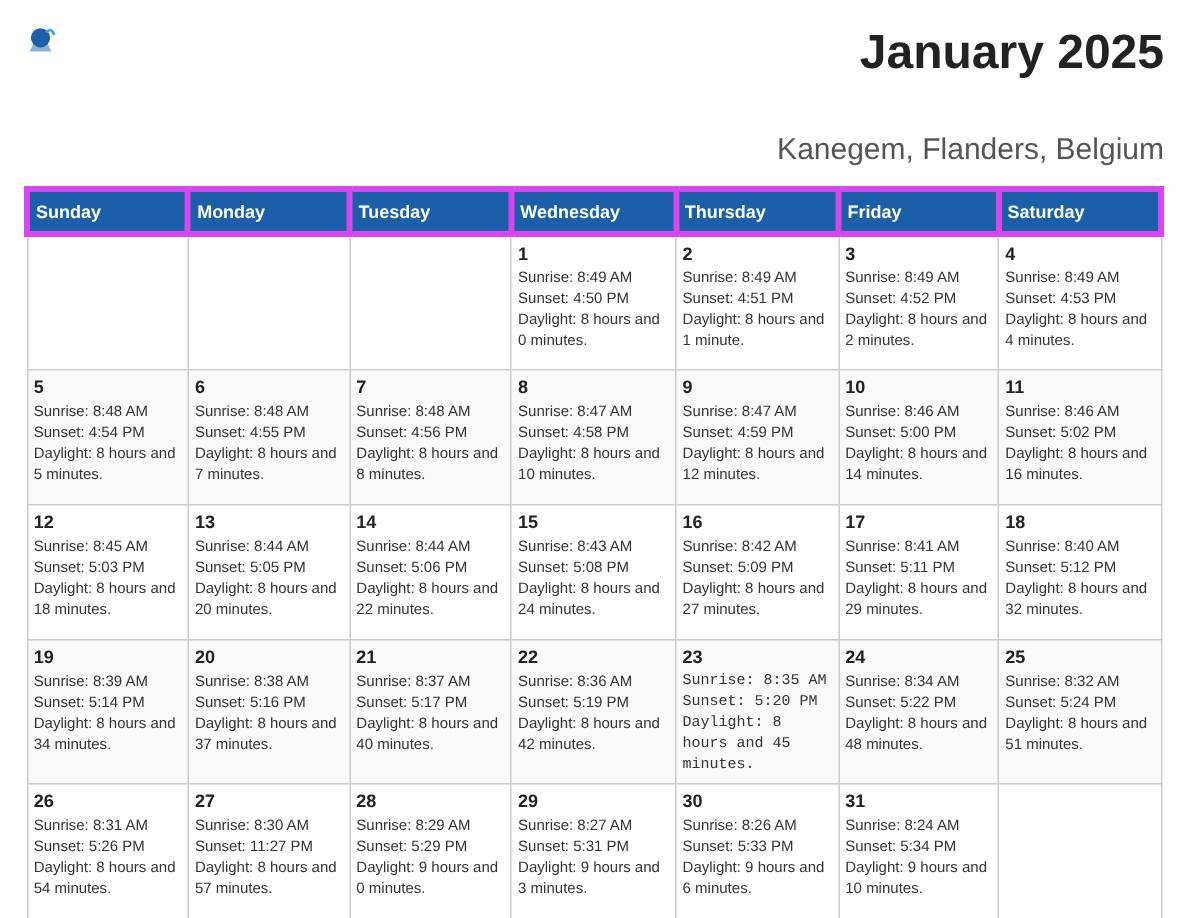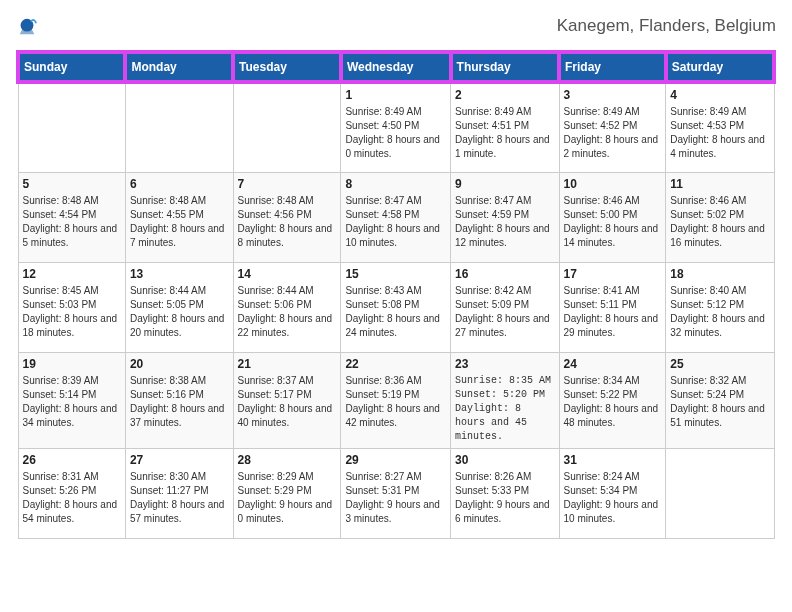--- a/index.html
+++ b/index.html
@@ -37,22 +37,23 @@
     }
     .title-block {
       text-align: right;
     }
     .month-title {
       font-size: 32px;
       font-weight: bold;
       color: #222;
     }
     .location-title {
-      font-size: 17px;
+      font-size: 20px;
       color: #555;
+      margin-top: 36px;
     }
     table {
       width: 100%;
       border-collapse: collapse;
       font-size: 11px;
     }
     thead tr th {
       background-color: #1a5fa8;
       color: #fff;
       padding: 6px 4px;
@@ -92,20 +93,21 @@
 
 <div class="header">
   <div class="logo">
     <svg class="logo-icon" viewBox="0 0 24 24" xmlns="http://www.w3.org/2000/svg">
       <circle cx="12" cy="10" r="7" fill="#1a5fa8"></circle>
       <polygon points="12,4 20,20 4,20" fill="#1a5fa8" opacity="0.5"></polygon>
       <path d="M16 6 Q20 2 22 8" stroke="#4a9fd4" stroke-width="2" fill="none"></path>
     </svg>
   </div>
   <div class="title-block">
+    <div class="month-title">January 2025</div>
     <div class="location-title">Kanegem, Flanders, Belgium</div>
   </div>
 </div>
 
 <table>
   <thead>
     <tr id="header-row">
         <th>Sunday</th>
         <th>Monday</th>
         <th>Tuesday</th>

